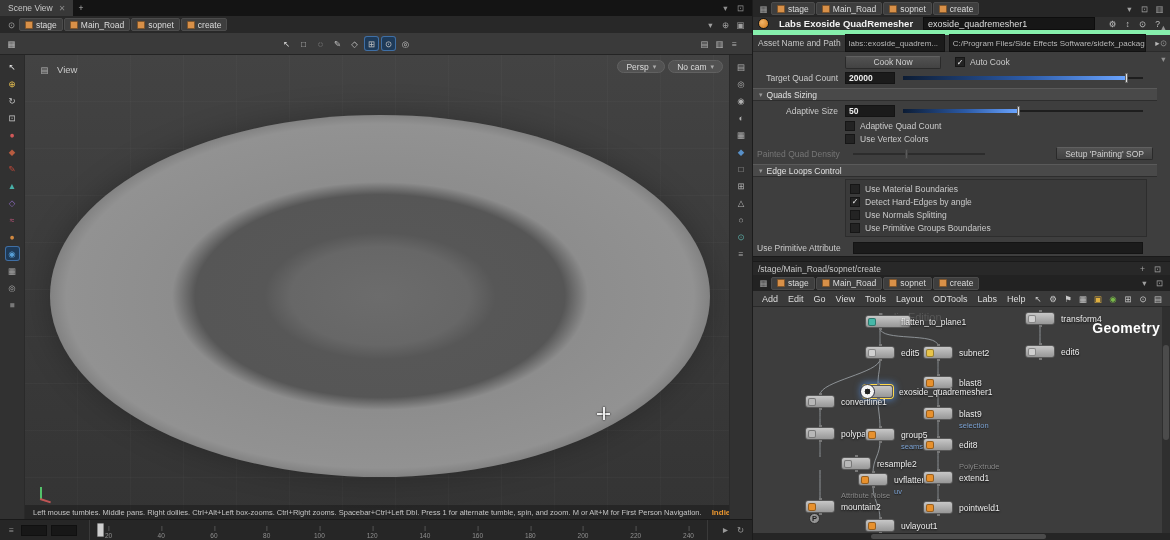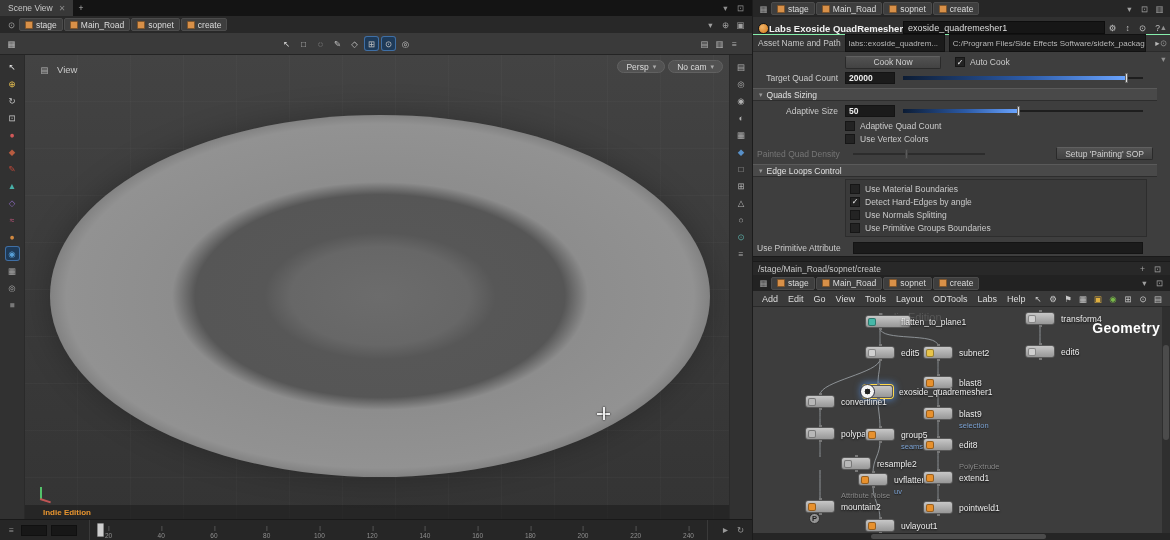--- a/index.html
+++ b/index.html
@@ -44,21 +44,21 @@
 #playbar{position:absolute;left:0;bottom:0;width:100%;height:21px;background:#262626;border-top:1px solid #191919;display:flex;align-items:center;padding:0 4px}
 .mini-field{width:26px;height:11px;background:#171717;border:1px solid #101010;margin:0 2px}
 #ruler{position:relative;height:100%;flex:1;margin:0 10px;border-left:1px solid #3a3a3a;border-right:1px solid #3a3a3a}
 .tick{position:absolute;bottom:1px;font-size:6.5px;color:#8f8f8f;transform:translateX(-50%)}
 .tick::before{content:"";position:absolute;left:50%;top:-6px;width:1px;height:5px;background:#555}
 #playhead{position:absolute;left:1.2%;top:3px;width:7px;height:14px;background:#cfcfcf;border:1px solid #888;border-radius:1px}
 
 #right{position:absolute;left:752px;top:0;width:418px;height:540px;background:#3e3e3e;border-left:1px solid #1c1c1c}
 #ptabbar{position:absolute;top:0;left:0;right:0;height:17px;background:#262626;display:flex;align-items:center;padding:0 3px}
 #ptabbar .right{margin-left:auto;display:flex}
-#pheader{position:absolute;top:17px;left:0;right:0;height:18px;background:#303030;display:flex;align-items:flex-end;gap:0;padding:0 5px;border-bottom:1px solid #86efac}
+#pheader{position:absolute;top:17px;left:0;right:0;height:18px;background:#303030;display:flex;align-items:center;gap:10px;padding:0 5px;border-bottom:5px solid #86efac}
 .nodedot{width:11px;height:11px;border-radius:50%;background:radial-gradient(circle at 35% 35%,#f2b468,#d07818);border:1px solid #151515;flex:none}
 #ptitle{font-size:9.5px;font-weight:bold;color:#f2f2f2;white-space:nowrap}
 #pname{flex:1;height:13px;background:#161616;border:1px solid #0d0d0d;color:#ddd;font-size:9px;display:flex;align-items:center;padding:0 4px;overflow:hidden}
 #assetrow{position:absolute;top:35px;left:0;right:0;height:17px;background:#363636;display:flex;align-items:center;padding:0 5px;gap:4px;border-bottom:1px solid #2b2b2b}
 #assetrow .lbl{font-size:8.5px;color:#c6c6c6;white-space:nowrap}
 .afield{height:12px;background:#1b1b1b;border:1px solid #121212;color:#b8b8b8;font-size:8px;display:flex;align-items:center;padding:8px 3px;overflow:hidden;white-space:nowrap}
 #params{position:absolute;top:54px;left:0;width:404px;height:202px;overflow:hidden}
 .prow{height:16px;display:flex;align-items:center;padding:0 4px 0 4px}
 .plabel{width:88px;text-align:right;padding-right:7px;font-size:8.5px;color:#cbcbcb;white-space:nowrap;flex:none}
 .pval{width:50px;height:12px;background:#1b1b1b;border:1px solid #141414;color:#f0f0f0;font-size:8.5px;font-weight:bold;display:flex;align-items:center;padding:0 3px;flex:none}
@@ -216,20 +216,21 @@
             <span>No cam</span>
             <span class="ar">▾</span>
           </span>
       </div>
       <div id="cursor"></div>
       <div id="gizmo">
           <span class="gy"></span>
           <span class="gx"></span>
         </div>
       <div id="helpbar">
+        <span>Left mouse tumbles. Middle pans. Right dollies. Ctrl+Alt+Left box-zooms. Ctrl+Right zooms. Spacebar+Ctrl+Left Dbl. Press 1 for alternate tumble, spin, and zoom. M or Alt+M for First Person Navigation.</span>
         <span id="edition">Indie Edition</span>
       </div>
     </div>
 
     <div id="playbar">
       <span><span class="ibtn" style="color: rgb(153, 153, 153);">≡</span></span>
       <span class="mini-field"></span>
       <span class="mini-field"></span>
       <div id="ruler">
         <div id="playhead"></div>

